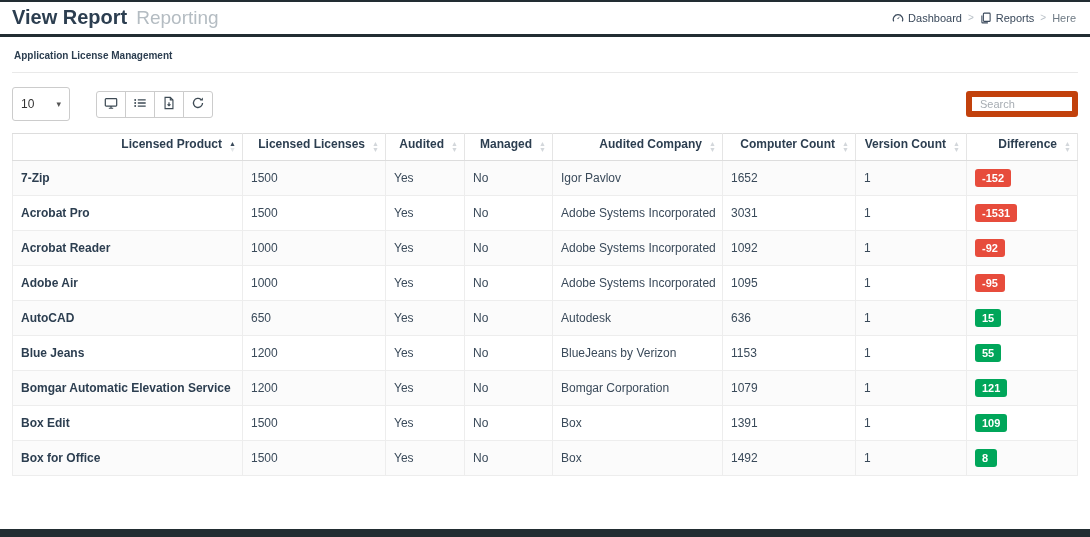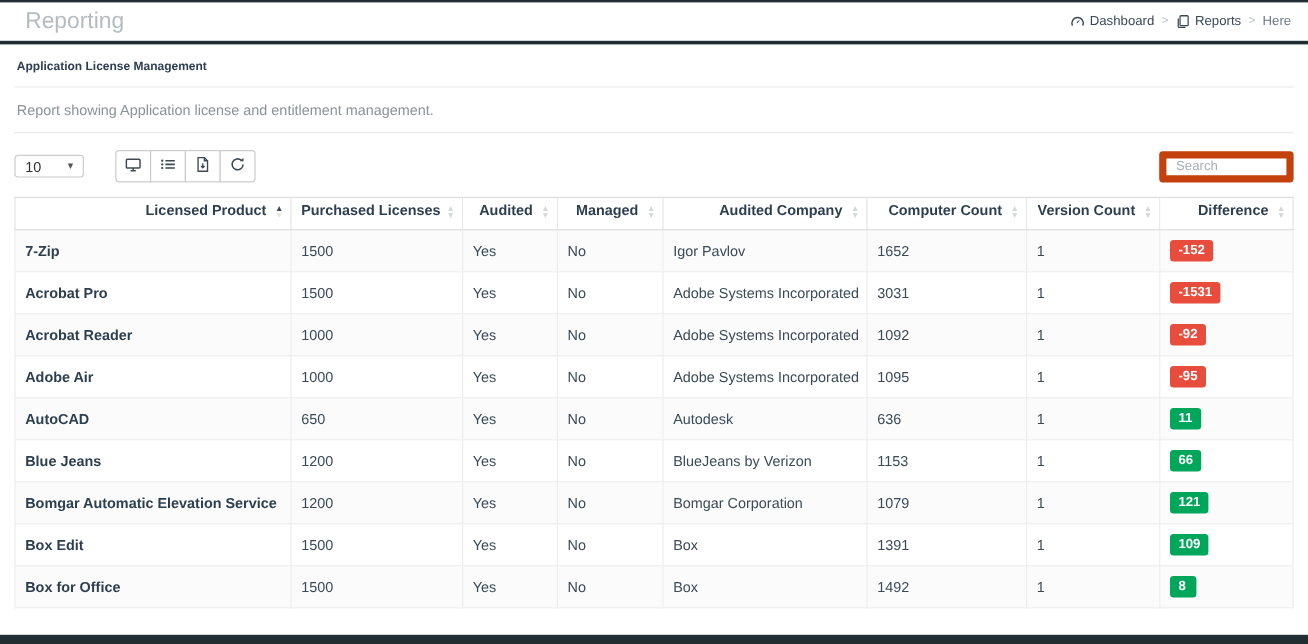--- a/index.html
+++ b/index.html
@@ -33,21 +33,21 @@
     padding:13px 2px 11px; border-bottom:1px solid #e9e9e9;
   }
   .report-desc {
     font-size:12px; color:#8a9299; padding:12px 2px 11px;
     border-bottom:1px solid #e9e9e9;
   }
 
   
   .toolbar { display:flex; align-items:center; padding:14px 0 12px; }
   .length-select {
-    width:58px; height:19px; border:1px solid #ccc; border-radius:3px;
+    width:58px; height:34px; border:1px solid #ccc; border-radius:3px;
     display:flex; align-items:center; justify-content:space-between;
     padding:0 8px; font-size:12px; color:#333; cursor:pointer; background:#fff;
   }
   .length-select .caret { font-size:9px; color:#555; }
   .btn-group { display:flex; margin-left:26px; }
   .tb-btn {
     width:30px; height:27px; border:1px solid #ccc; background:#fff;
     display:flex; align-items:center; justify-content:center;
     color:#3d4a54; margin-left:-1px; cursor:pointer; padding:0;
   }
@@ -99,20 +99,21 @@
   }
 </style>
 </head>
 <body>
 
 <div class="page">
   <div class="top-edge"></div>
 
   <header class="page-header">
     <div class="title-wrap">
+      <h1 class="page-title">View Report</h1>
       <span class="page-subtitle">Reporting</span>
     </div>
     <nav class="breadcrumb">
       <span class="crumb">
         <span>
           <svg width="12" height="12" viewBox="0 0 16 16">
               <path d="M2.3 12.5a6.3 6.3 0 1 1 11.4 0" fill="none" stroke="currentColor" stroke-width="1.6"></path>
               <path d="M8 9.8 11 5.5 6.9 8.7z" fill="currentColor"></path>
             </svg>
         </span>
@@ -132,21 +133,20 @@
       <span class="crumb current">
         <span>Here</span>
       </span>
     </nav>
   </header>
 
   <div class="dark-divider"></div>
 
   <main class="content">
     <h2 class="report-title">Application License Management</h2>
-    <p class="report-desc">Report showing Application license and entitlement management.</p>
 
     <div class="toolbar">
       <div class="length-select">
         <span>10</span>
         <span class="caret">▾</span>
       </div>
       <div class="btn-group">
         <button class="tb-btn">
           <span>
             <svg width="14" height="14" viewBox="0 0 16 16">
@@ -198,21 +198,21 @@
           <col style="width:133px">
           <col style="width:111px">
           <col>
       </colgroup>
       <thead>
         <tr id="header-row">
             <th class="sorted-asc"><span>Licensed Product</span><span class="sort-icons">
                 <i class="up">▲</i>
                 <i class="dn">▼</i>
               </span></th>
-            <th><span>Purchased Licenses</span><span class="sort-icons">
+            <th><span>Licensed Licenses</span><span class="sort-icons">
                 <i class="up">▲</i>
                 <i class="dn">▼</i>
               </span></th>
             <th><span>Audited</span><span class="sort-icons">
                 <i class="up">▲</i>
                 <i class="dn">▼</i>
               </span></th>
             <th><span>Managed</span><span class="sort-icons">
                 <i class="up">▲</i>
                 <i class="dn">▼</i>
@@ -286,33 +286,33 @@
   </tr>
           <tr>
     <td>AutoCAD</td>
     <td>650</td>
     <td>Yes</td>
     <td>No</td>
     <td>Autodesk</td>
     <td>636</td>
     <td>1</td>
     <td>
-      <span class="badge badge-positive">11</span>
+      <span class="badge badge-positive">15</span>
     </td>
   </tr>
           <tr>
     <td>Blue Jeans</td>
     <td>1200</td>
     <td>Yes</td>
     <td>No</td>
     <td>BlueJeans by Verizon</td>
     <td>1153</td>
     <td>1</td>
     <td>
-      <span class="badge badge-positive">66</span>
+      <span class="badge badge-positive">55</span>
     </td>
   </tr>
           <tr>
     <td>Bomgar Automatic Elevation Service</td>
     <td>1200</td>
     <td>Yes</td>
     <td>No</td>
     <td>Bomgar Corporation</td>
     <td>1079</td>
     <td>1</td>

